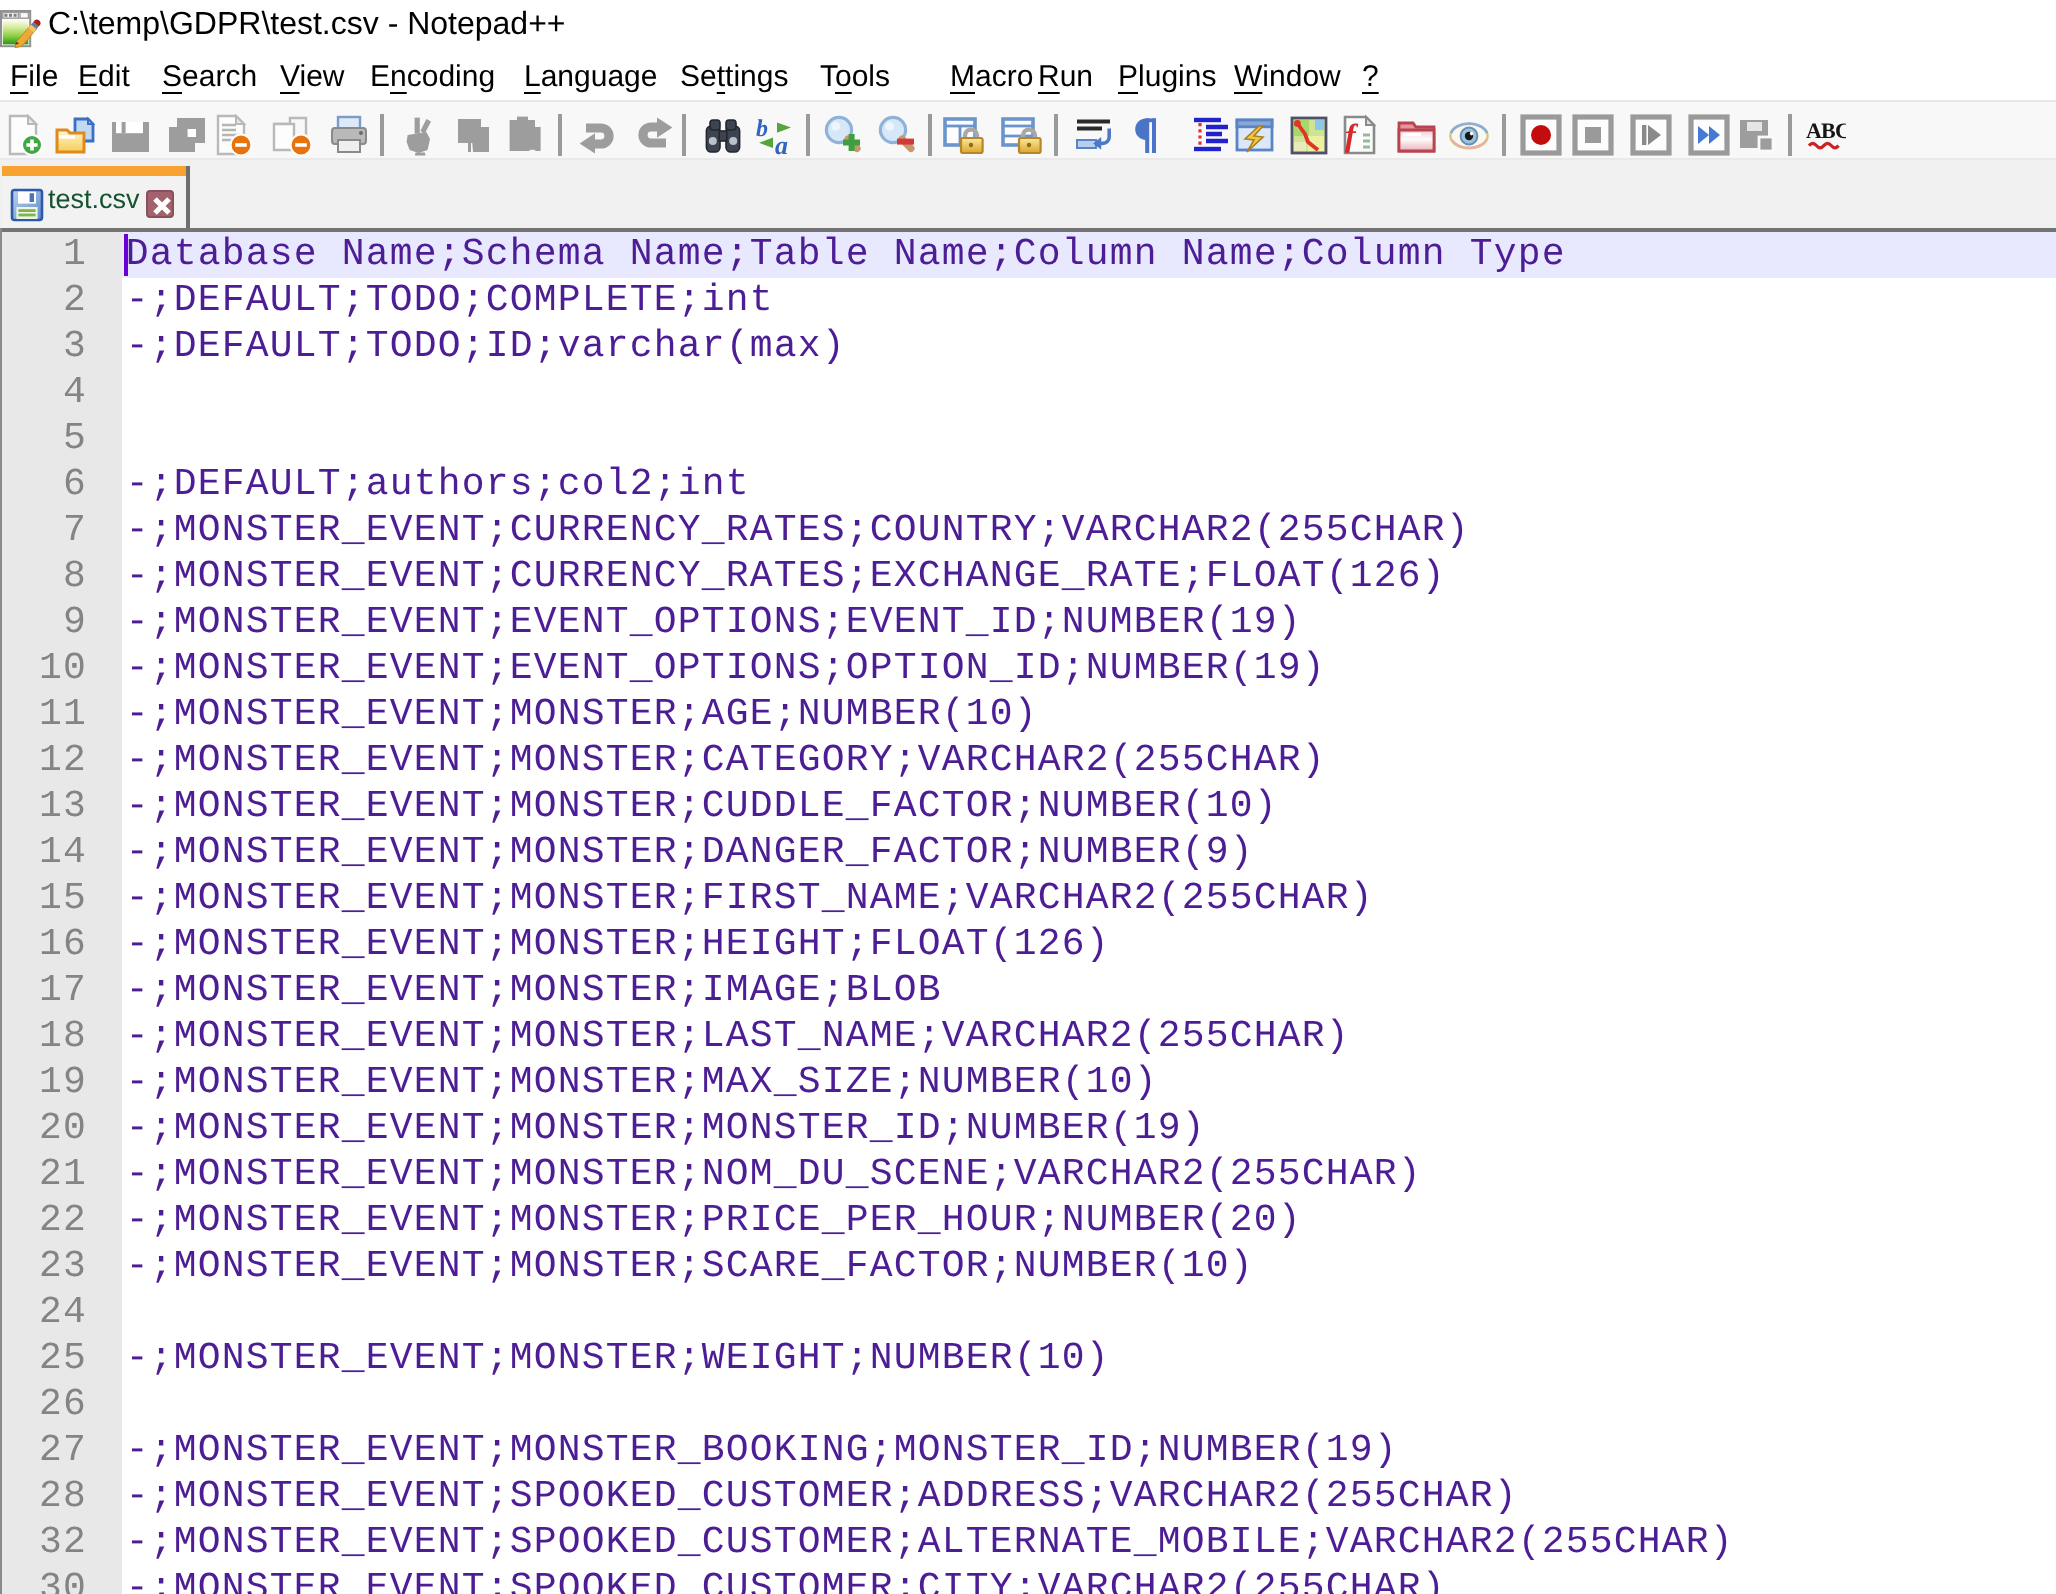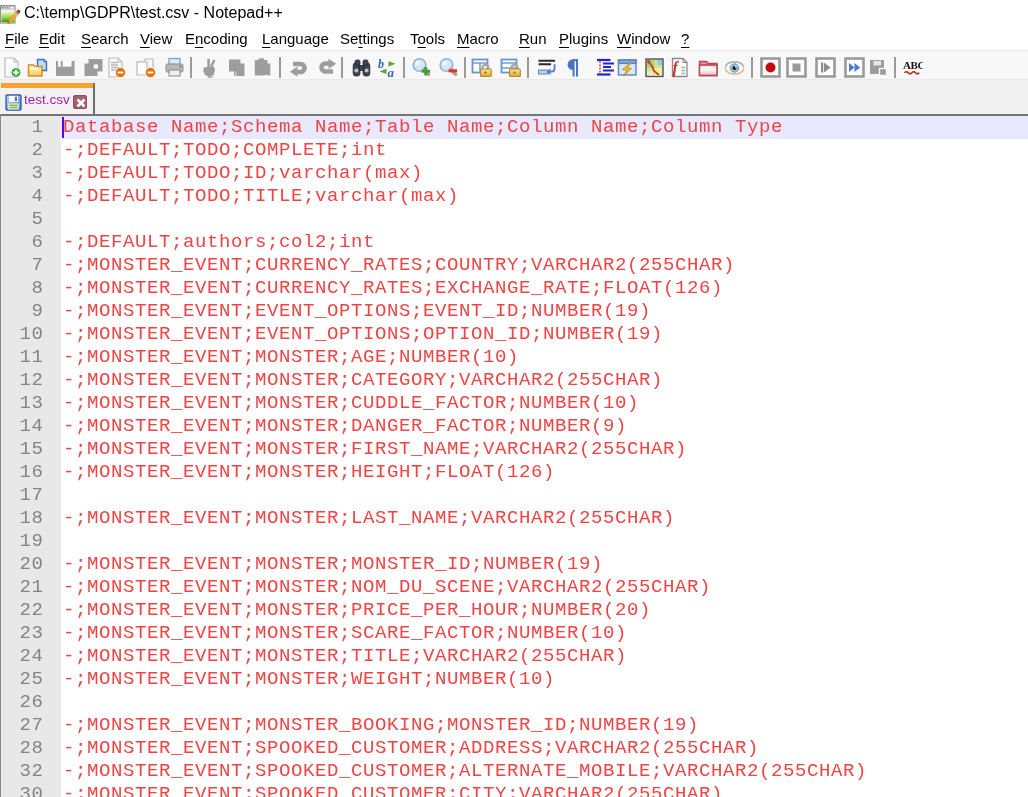--- a/index.html
+++ b/index.html
@@ -10,33 +10,33 @@
 .mi u{text-decoration-thickness:1px;text-underline-offset:2.5px;}
 #toolbar{position:absolute;left:0;top:50px;width:1028px;height:30px;background:#f8f8f8;
  border-top:1px solid #e6e6e6;border-bottom:1px solid #e9e9e9;}
 .ti{position:absolute;top:6px;}
 .tsep{position:absolute;top:6px;width:1.5px;height:21px;background:#9a9a9a;}
 #tabbar{position:absolute;left:0;top:80px;width:1028px;height:34px;background:#f0f0f0;}
 #tab{position:absolute;left:1px;top:3px;width:94px;height:31px;background:#f2f2f2;
  border-right:2px solid #6e6e6e;}
 #tab .top{position:absolute;left:0;top:0;width:100%;height:4.5px;background:#f8a331;}
 #tab svg{position:absolute;left:4px;top:11px;}
-#tab .lbl{position:absolute;left:23px;top:9px;font:13.5px "Liberation Sans",sans-serif;color:#a21caf;}
+#tab .lbl{position:absolute;left:23px;top:9px;font:13.5px "Liberation Sans",sans-serif;color:#14532d;}
 #tab .x{position:absolute;left:72px;top:12px;width:14px;height:14px;background:#a2616c;
  border:1px solid #8a4f5a;border-radius:2px;}
 #tab .x svg{position:absolute;left:1px;top:1px;}
 #editor{position:absolute;left:0;top:114px;width:1028px;height:683px;background:#fff;
  border-top:2px solid #747474;}
 #margin{position:absolute;left:1px;top:0px;width:60px;height:681px;background:#e8e8e8;}
 .ln{position:absolute;right:17.5px;height:23px;line-height:23px;
  font:19px "Liberation Mono",monospace;letter-spacing:0.598px;color:#848484;}
 #caretline{position:absolute;left:61px;top:0px;width:967px;height:23px;background:#e8e8ff;}
 #caret{position:absolute;left:62px;top:1px;width:2px;height:21px;background:#6a00d4;}
 .cl{position:absolute;left:62.9px;height:23px;line-height:23px;white-space:pre;
- font:19px "Liberation Mono",monospace;letter-spacing:0.598px;color:#ef4444;text-align:center;}
+ font:19px "Liberation Mono",monospace;letter-spacing:0.598px;color:#4c1d95;text-align:center;}
 #lborder{position:absolute;left:0;top:114px;width:1px;height:683px;background:#8a8a8a;}
 </style></head><body>
 <div id="title">
     <svg width="21" height="22" viewBox="0 0 21 22">
 <rect x="0.5" y="3.5" width="14.6" height="17.6" fill="#fdfdfd" stroke="#909090" stroke-width="1"></rect>
 <rect x="1.4" y="4.2" width="7.8" height="2.9" fill="#f4f4f4" stroke="#9a9a9a" stroke-width="0.7"></rect>
 <rect x="2.2" y="4.9" width="1.5" height="1.5" fill="#808080"></rect>
       <rect x="4.5" y="4.9" width="1.5" height="1.5" fill="#808080"></rect>
       <rect x="6.8" y="4.9" width="1.5" height="1.5" fill="#808080"></rect>
 <rect x="10" y="4.2" width="4.2" height="2.9" fill="#fbfbfb" stroke="#9a9a9a" stroke-width="0.7"></rect>
@@ -59,21 +59,21 @@
   </div>
 <div id="menubar">
     <div class="mi" style="left:5px"><u>F</u>ile</div>
     <div class="mi" style="left:39px"><u>E</u>dit</div>
     <div class="mi" style="left:81px"><u>S</u>earch</div>
     <div class="mi" style="left:140px"><u>V</u>iew</div>
     <div class="mi" style="left:185px">E<u>n</u>coding</div>
     <div class="mi" style="left:262px"><u>L</u>anguage</div>
     <div class="mi" style="left:340px">Se<u>t</u>tings</div>
     <div class="mi" style="left:410px">T<u>o</u>ols</div>
-    <div class="mi" style="left:457px"><u>M</u>acro</div>
+    <div class="mi" style="left:475px"><u>M</u>acro</div>
     <div class="mi" style="left:519px"><u>R</u>un</div>
     <div class="mi" style="left:559px"><u>P</u>lugins</div>
     <div class="mi" style="left:617px"><u>W</u>indow</div>
     <div class="mi" style="left:681px"><u>?</u></div>
   </div>
 <div id="toolbar">
     <div class="ti" style="left:1px"><svg width="21" height="21" viewBox="0 0 21 21">
         <path d="M4 1 h9 l4 4 v15 h-13 z" fill="#fdfdfd" stroke="#b9b9b9" stroke-width="1.2"></path>
         <path d="M13 1 l4 4 h-4 z" fill="#e8e8e8" stroke="#b9b9b9" stroke-width="1"></path>
         <circle cx="15" cy="15.5" r="5" fill="#3ea844" stroke="#fff" stroke-width="1"></circle>
@@ -357,37 +357,37 @@
       <div class="ln" style="top:552px">25</div>
       <div class="ln" style="top:575px">26</div>
       <div class="ln" style="top:598px">27</div>
       <div class="ln" style="top:621px">28</div>
       <div class="ln" style="top:644px">32</div>
       <div class="ln" style="top:667px">30</div>
     </div>
     <div class="cl" style="top:0px">Database Name;Schema Name;Table Name;Column Name;Column Type</div>
     <div class="cl" style="top:23px">-;DEFAULT;TODO;COMPLETE;int</div>
     <div class="cl" style="top:46px">-;DEFAULT;TODO;ID;varchar(max)</div>
-    <div class="cl" style="top:69px">-;DEFAULT;TODO;TITLE;varchar(max)</div>
     <div class="cl" style="top:115px">-;DEFAULT;authors;col2;int</div>
     <div class="cl" style="top:138px">-;MONSTER_EVENT;CURRENCY_RATES;COUNTRY;VARCHAR2(255CHAR)</div>
     <div class="cl" style="top:161px">-;MONSTER_EVENT;CURRENCY_RATES;EXCHANGE_RATE;FLOAT(126)</div>
     <div class="cl" style="top:184px">-;MONSTER_EVENT;EVENT_OPTIONS;EVENT_ID;NUMBER(19)</div>
     <div class="cl" style="top:207px">-;MONSTER_EVENT;EVENT_OPTIONS;OPTION_ID;NUMBER(19)</div>
     <div class="cl" style="top:230px">-;MONSTER_EVENT;MONSTER;AGE;NUMBER(10)</div>
     <div class="cl" style="top:253px">-;MONSTER_EVENT;MONSTER;CATEGORY;VARCHAR2(255CHAR)</div>
     <div class="cl" style="top:276px">-;MONSTER_EVENT;MONSTER;CUDDLE_FACTOR;NUMBER(10)</div>
     <div class="cl" style="top:299px">-;MONSTER_EVENT;MONSTER;DANGER_FACTOR;NUMBER(9)</div>
     <div class="cl" style="top:322px">-;MONSTER_EVENT;MONSTER;FIRST_NAME;VARCHAR2(255CHAR)</div>
     <div class="cl" style="top:345px">-;MONSTER_EVENT;MONSTER;HEIGHT;FLOAT(126)</div>
+    <div class="cl" style="top:368px">-;MONSTER_EVENT;MONSTER;IMAGE;BLOB</div>
     <div class="cl" style="top:391px">-;MONSTER_EVENT;MONSTER;LAST_NAME;VARCHAR2(255CHAR)</div>
+    <div class="cl" style="top:414px">-;MONSTER_EVENT;MONSTER;MAX_SIZE;NUMBER(10)</div>
     <div class="cl" style="top:437px">-;MONSTER_EVENT;MONSTER;MONSTER_ID;NUMBER(19)</div>
     <div class="cl" style="top:460px">-;MONSTER_EVENT;MONSTER;NOM_DU_SCENE;VARCHAR2(255CHAR)</div>
     <div class="cl" style="top:483px">-;MONSTER_EVENT;MONSTER;PRICE_PER_HOUR;NUMBER(20)</div>
     <div class="cl" style="top:506px">-;MONSTER_EVENT;MONSTER;SCARE_FACTOR;NUMBER(10)</div>
-    <div class="cl" style="top:529px">-;MONSTER_EVENT;MONSTER;TITLE;VARCHAR2(255CHAR)</div>
     <div class="cl" style="top:552px">-;MONSTER_EVENT;MONSTER;WEIGHT;NUMBER(10)</div>
     <div class="cl" style="top:598px">-;MONSTER_EVENT;MONSTER_BOOKING;MONSTER_ID;NUMBER(19)</div>
     <div class="cl" style="top:621px">-;MONSTER_EVENT;SPOOKED_CUSTOMER;ADDRESS;VARCHAR2(255CHAR)</div>
     <div class="cl" style="top:644px">-;MONSTER_EVENT;SPOOKED_CUSTOMER;ALTERNATE_MOBILE;VARCHAR2(255CHAR)</div>
     <div class="cl" style="top:667px">-;MONSTER_EVENT;SPOOKED_CUSTOMER;CITY;VARCHAR2(255CHAR)</div>
     <div id="caret"></div>
   </div>
 <div id="lborder"></div>
 </body></html>

